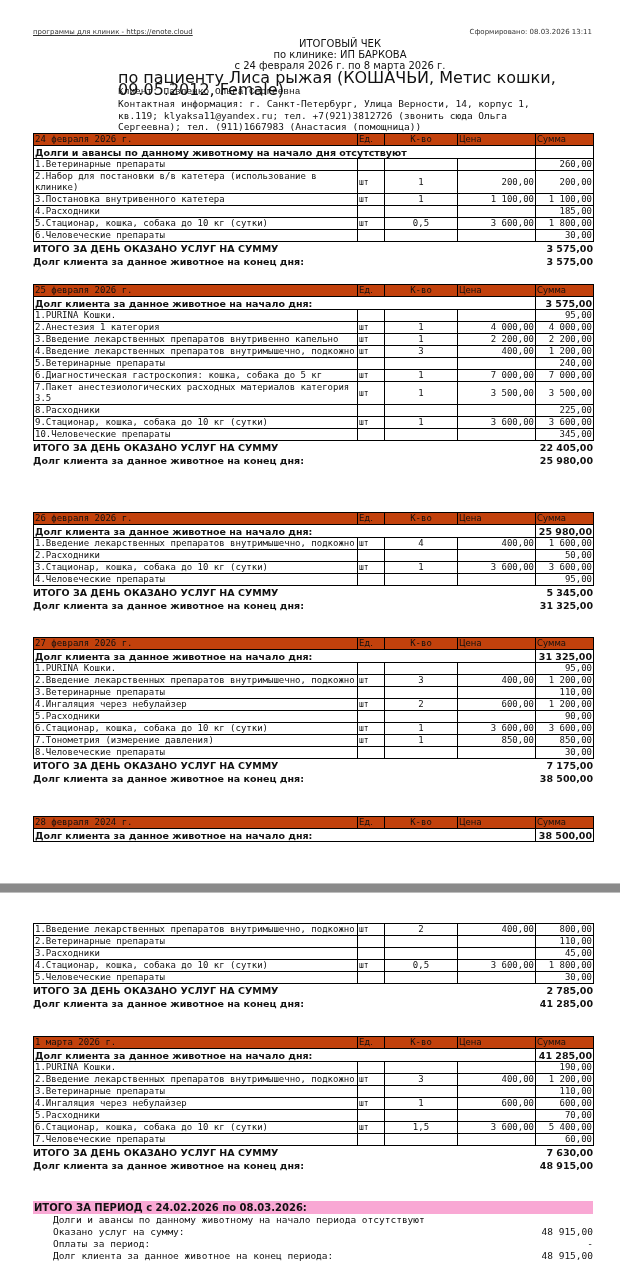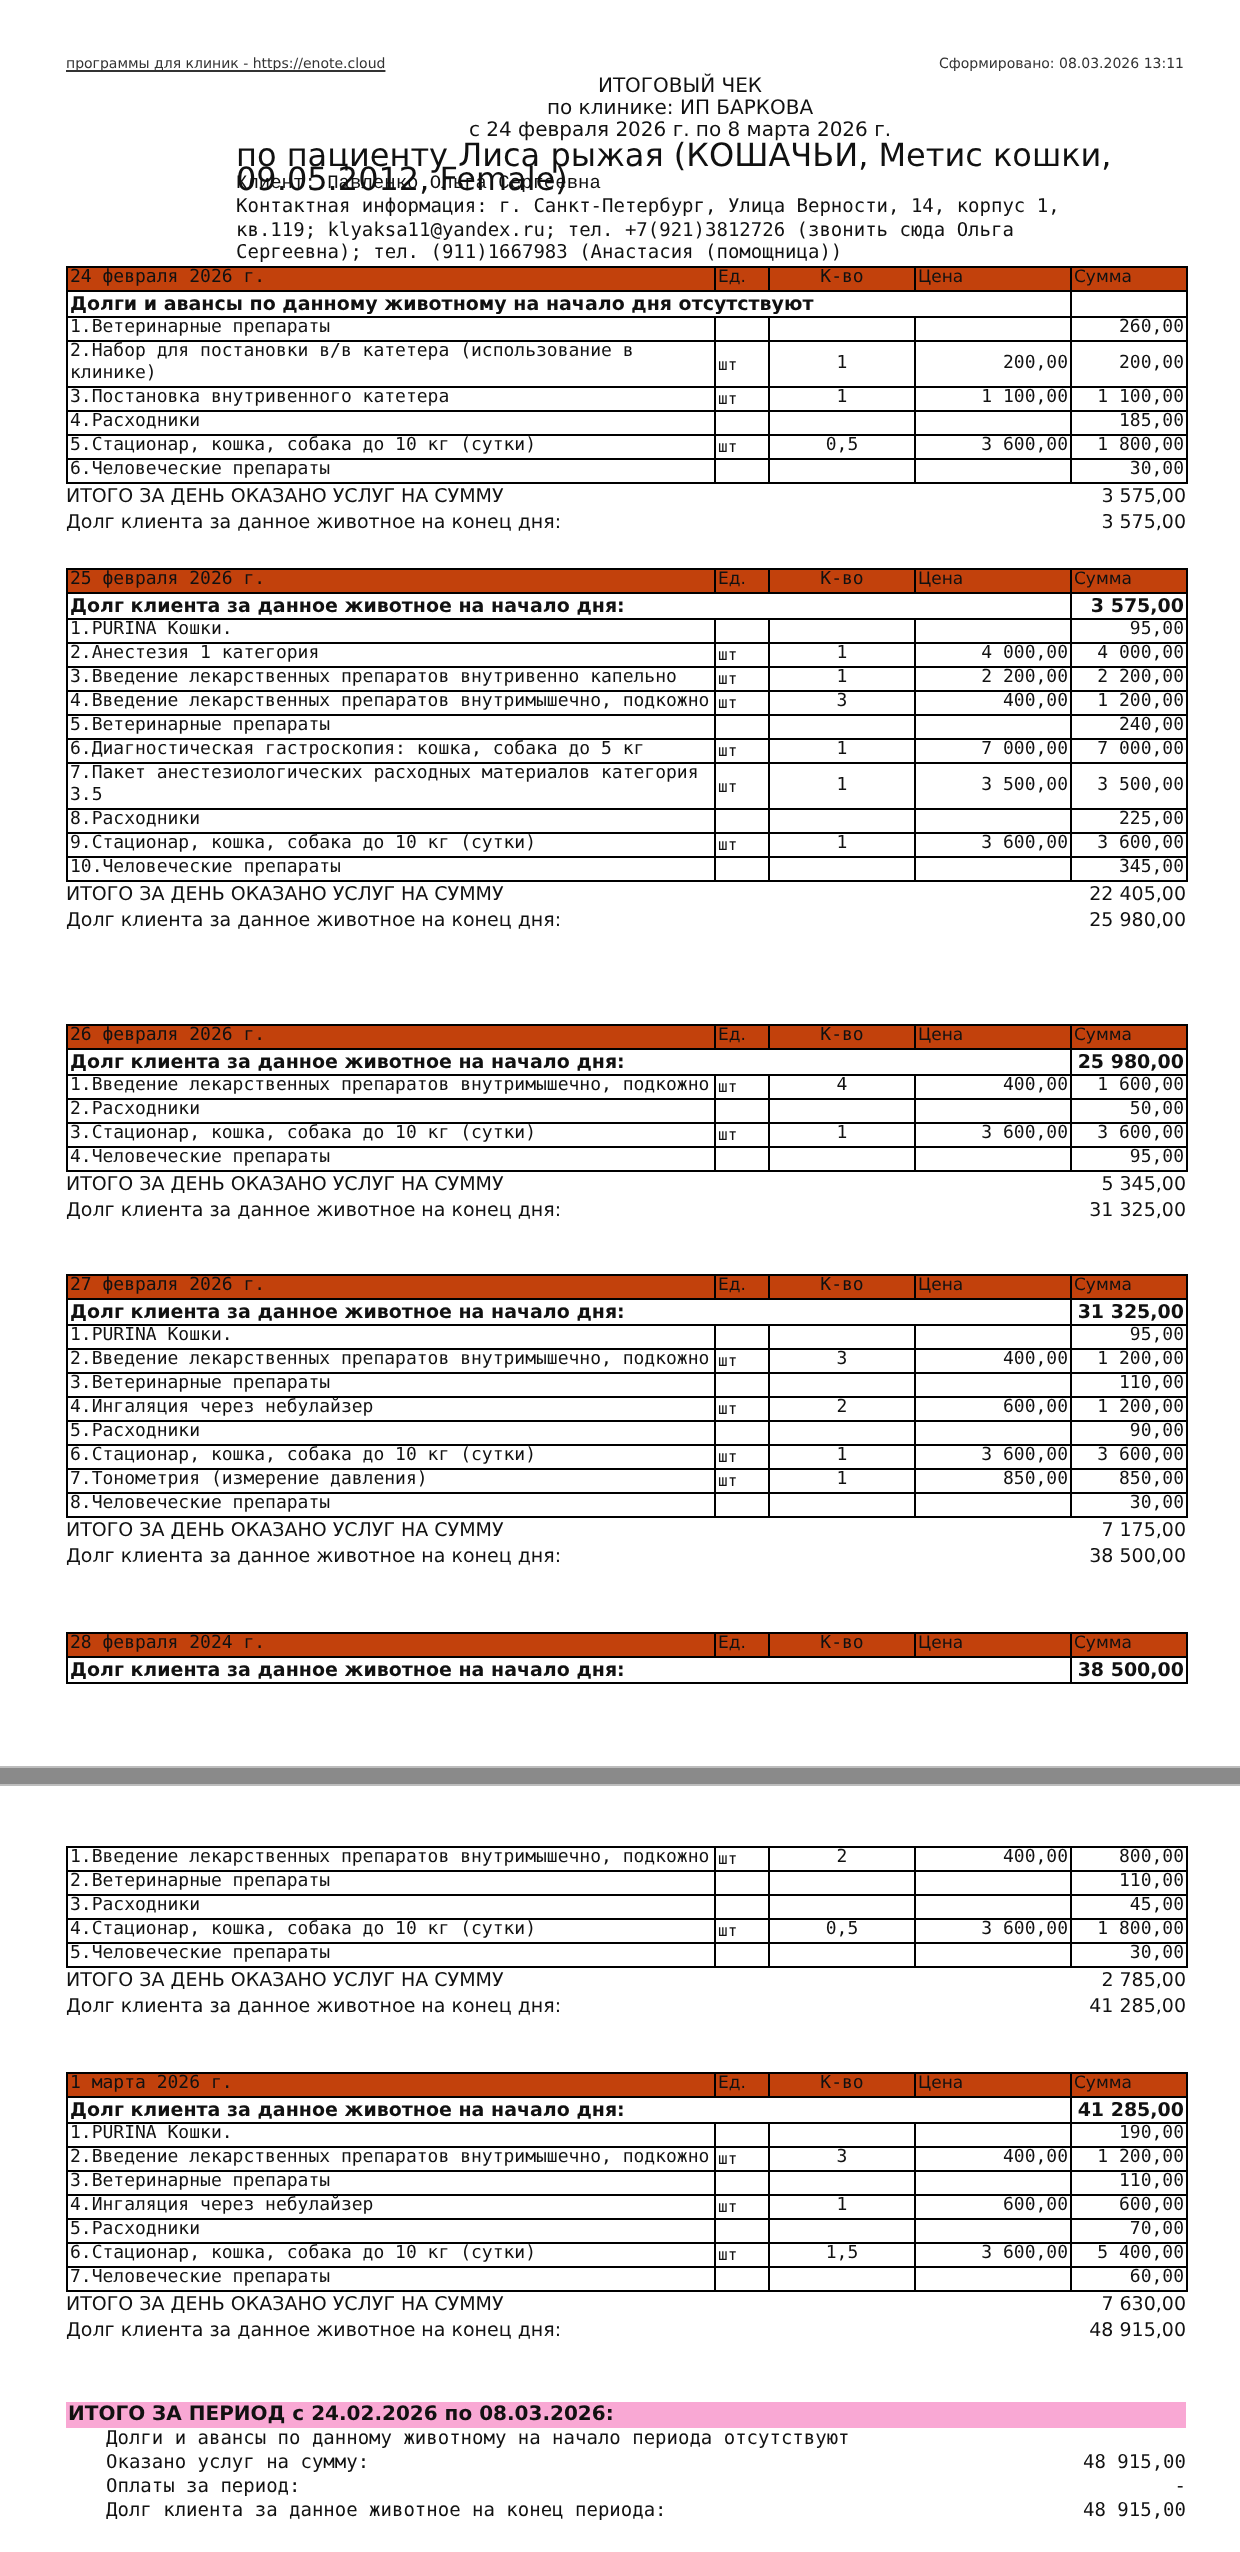--- a/index.html
+++ b/index.html
@@ -29,21 +29,21 @@
   table.rt col.c4 { width:78px; }
   table.rt col.c5 { width:58px; }
   tr.hdr td { background:#c2410c; height:11px; font-size:9px; }
   tr.hdr td.h-unit, tr.hdr td.h-sum, tr.hdr td.h-price { font-family:"DejaVu Sans", sans-serif; font-size:8.5px; }
   tr.hdr td.h-qty { text-align:center; }
   tr.open td { font-weight:bold; font-family:"DejaVu Sans", sans-serif; font-size:9.5px; height:12px; }
   tr.open td.osum { text-align:right; }
   td.u { font-size:8px; }
   td.q { text-align:center; }
   td.p, td.s { text-align:right; }
-  .totals { font-family:"DejaVu Sans", sans-serif; font-weight:normal; font-size:9.5px; line-height:13px; position:relative; width:560px; }
+  .totals { font-family:"DejaVu Sans", sans-serif; font-weight:bold; font-size:9.5px; line-height:13px; position:relative; width:560px; }
   .totals .row { position:relative; height:13px; }
   .totals .row .v { position:absolute; right:0; top:0; }
 
   .period { position:absolute; left:33px; top:1201px; width:560px; }
   .period .ph { background:#f9a8d4; font-family:"DejaVu Sans", sans-serif; font-weight:bold; font-size:10px; height:13px; line-height:13px; padding-left:1px; }
   .period .pl { font-family:"DejaVu Sans Mono", monospace; font-size:9.5px; line-height:12px; position:relative; height:12px;margin-left:20px; }
   .period .pl .v { position:absolute; right:0; top:0; }
 </style>
 </head>
 <body>

